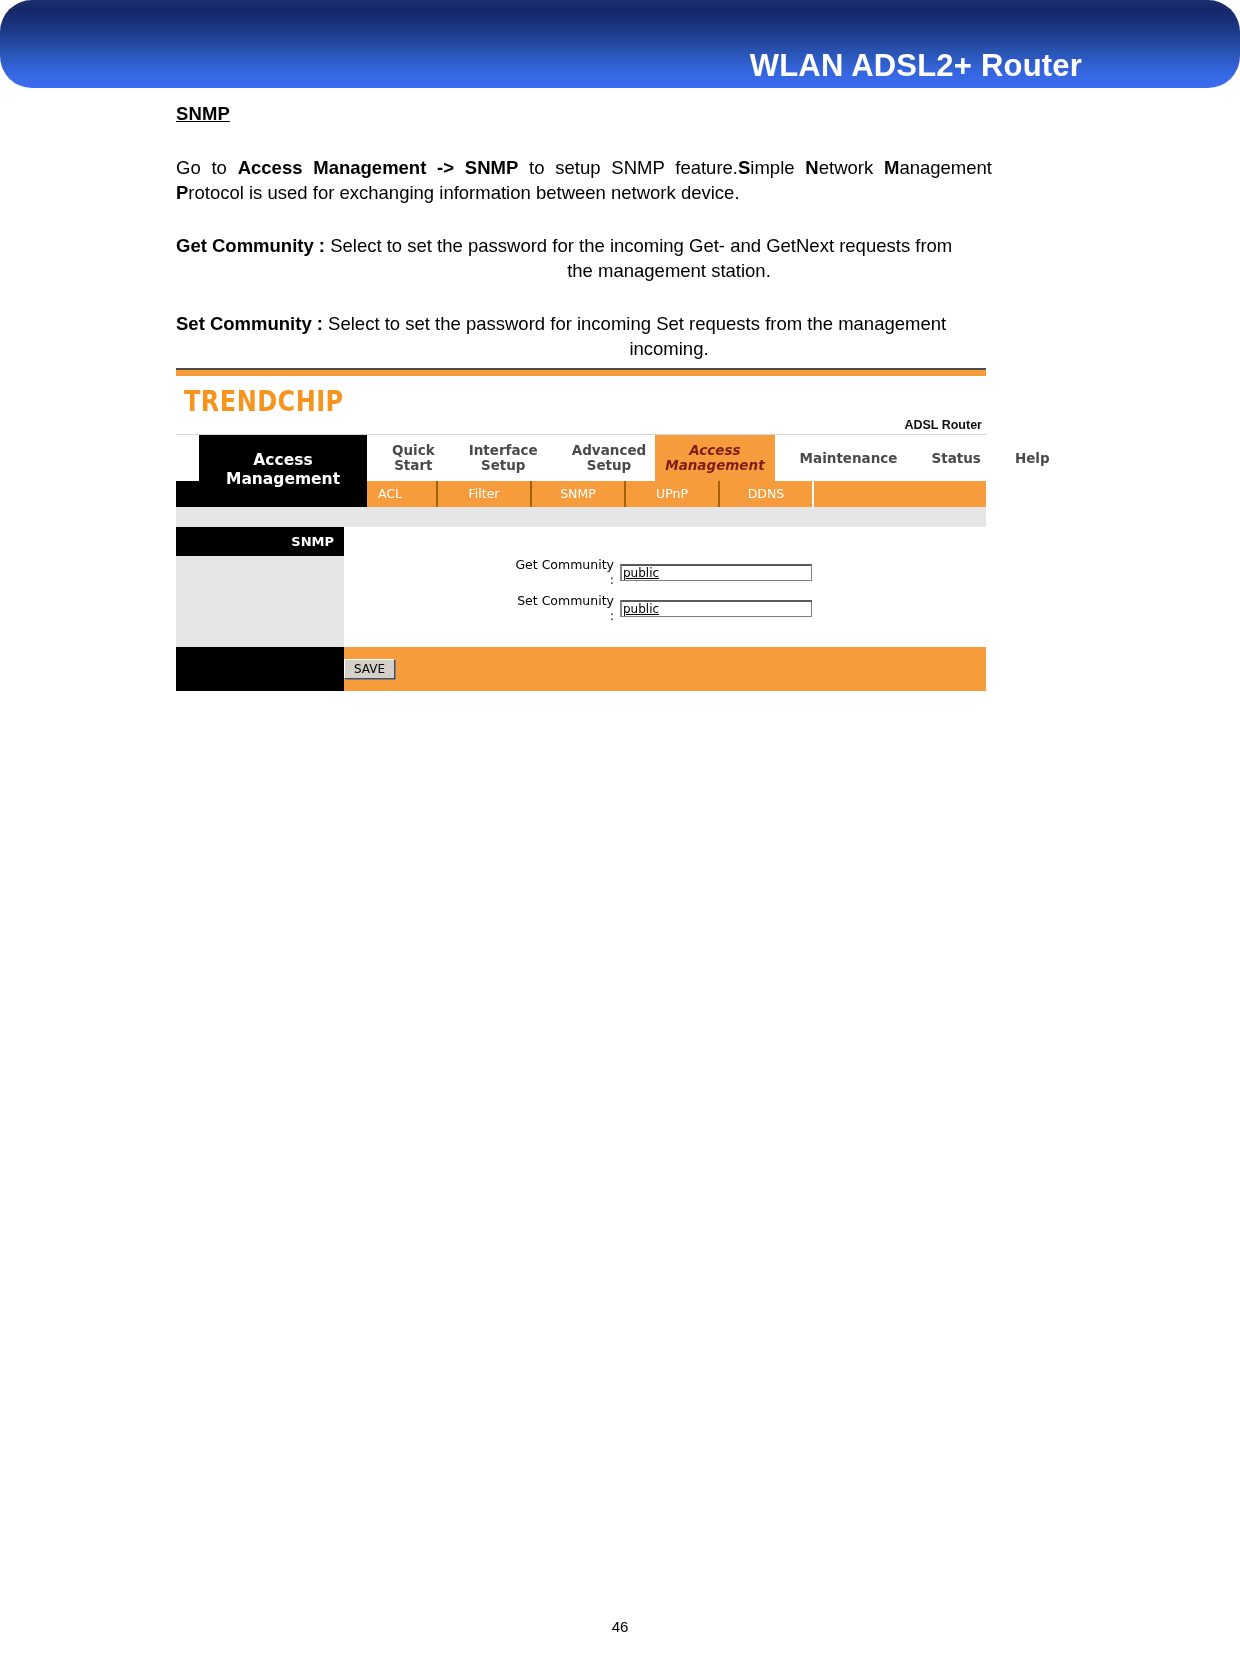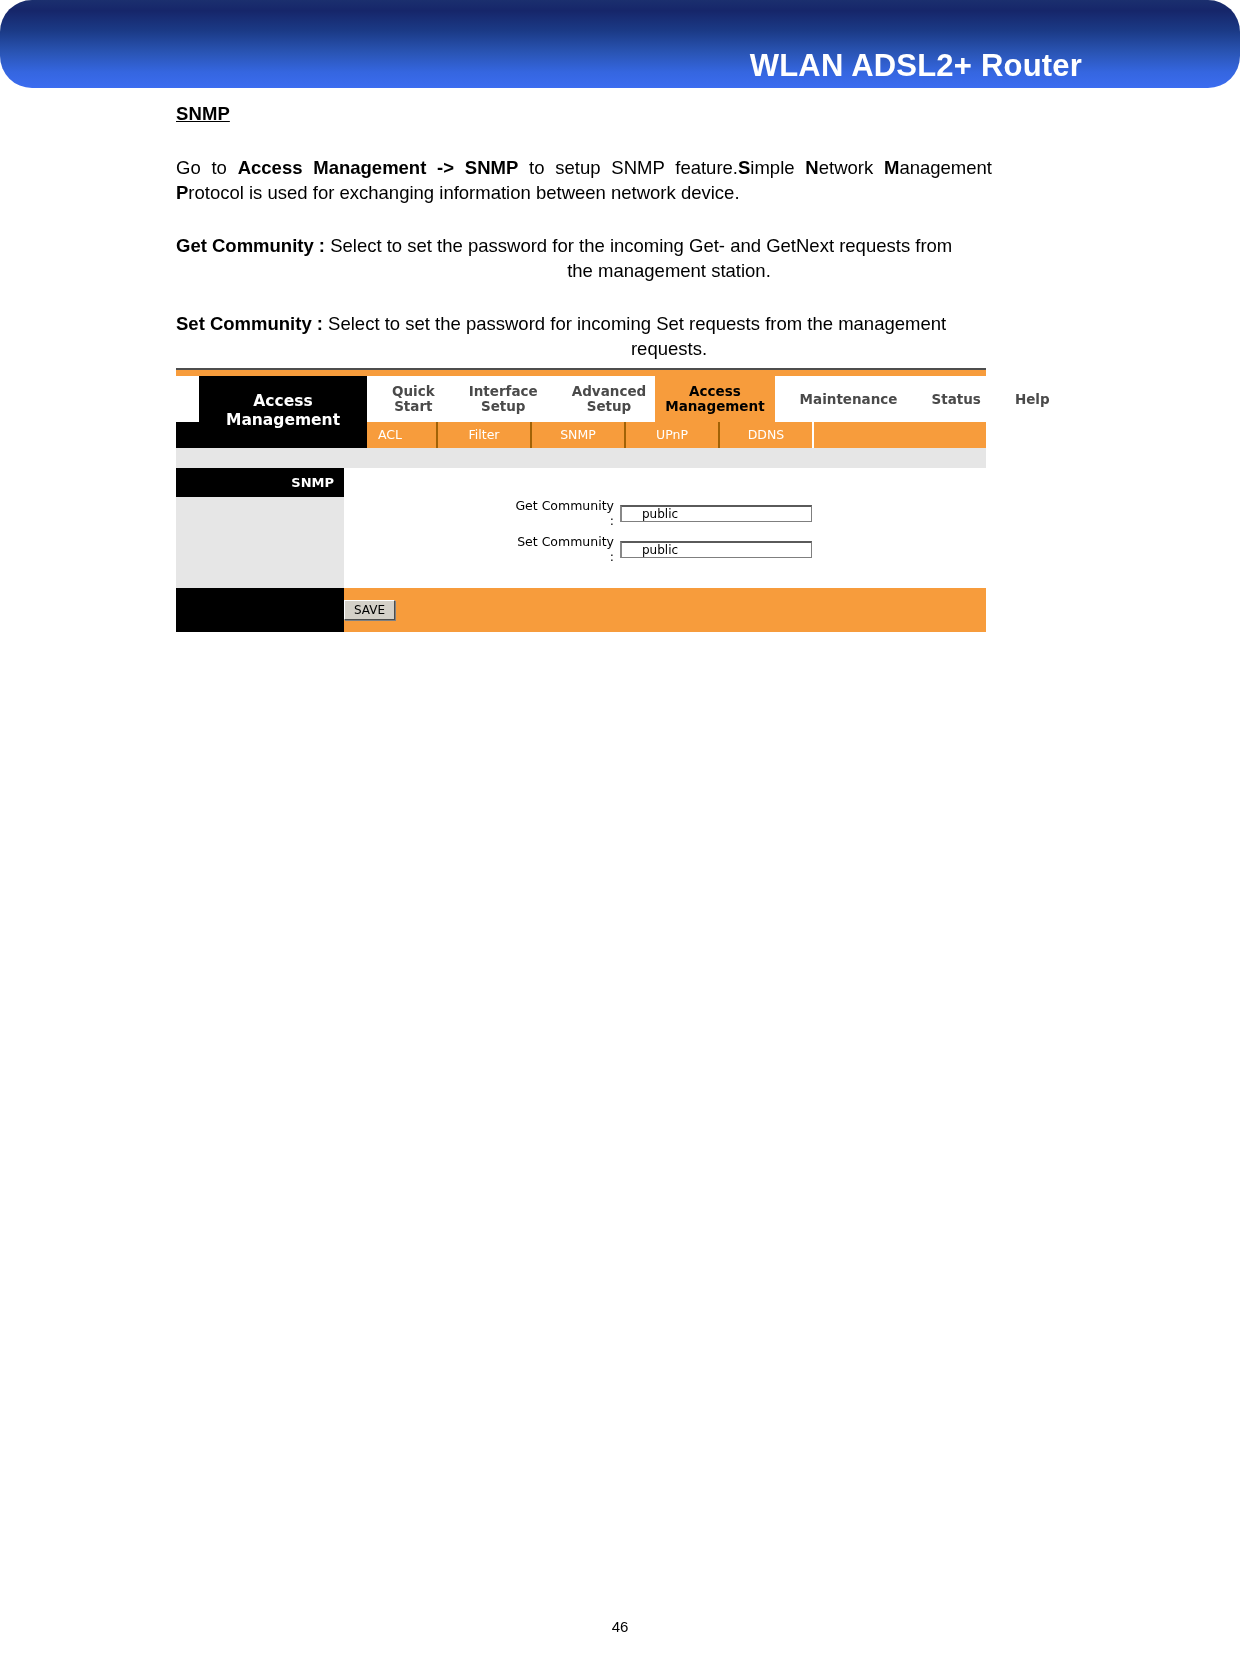--- a/index.html
+++ b/index.html
@@ -168,27 +168,28 @@
     font-weight: bold;
     color: #4a4a4a;
     text-align: center;
     line-height: 15px;
     padding: 6px 9px 6px 25px;
     white-space: pre-line;
     cursor: pointer;
   }
   .rs-tab.active {
     background: #f79c3c;
-    color: #000000;
+    color: #7f1d1d;
     height: 46px;
     box-sizing: border-box;
     display: flex;
     flex-direction: column;
     justify-content: center;
     padding: 0 10px;
+    font-style: italic;
   }
 
   
   .rs-subrow {
     position: relative;
     height: 26px;
     background: #f79c3c;
   }
   .rs-subrow-blackpad {
     position: absolute;
@@ -265,27 +266,28 @@
     width: 104px;
     padding-right: 6px;
     font-family: "DejaVu Sans", sans-serif;
   }
   .rs-input {
     width: 192px;
     height: 17px;
     font-size: 12px;
     font-family: "DejaVu Sans", sans-serif;
     color: #000;
-    padding: 0 20px;
+    padding: 0 1px;
     border: 1px solid #7f7f7f;
     border-top: 2px solid #5a5a5a;
     border-left: 2px solid #888;
     background: #ffffff;
     box-sizing: border-box;
     outline: none;
+    text-decoration: underline;
   }
 
   
   .rs-footer {
     position: relative;
     height: 44px;
     background: #f79c3c;
     display: flex;
     align-items: center;
   }
@@ -344,30 +346,34 @@
 
   <div class="def-block">
     <span class="term">Get Community :</span><span> Select to set the password for the incoming Get- and GetNext requests from</span>
     <span class="cont">the management station.</span>
   </div>
 
   <div class="spacer-28"></div>
 
   <div class="def-block">
     <span class="term">Set Community :</span><span> Select to set the password for incoming Set requests from the management</span>
-    <span class="cont">requests.</span>
+    <span class="cont">incoming.</span>
   </div>
 
 </div>
 
 <div class="router-shot">
 
   <div class="rs-topline"></div>
   <div class="rs-orangebar"></div>
 
+  <div class="rs-logorow">
+    <div class="rs-logo">TRENDCHIP</div>
+    <div class="rs-model">ADSL Router</div>
+  </div>
 
   <div class="rs-navrow">
     <div class="rs-sidehead">Access
 Management</div>
     <div class="rs-tabs">
       <div class="rs-tab">Quick
 Start</div>
       <div class="rs-tab">Interface
 Setup</div>
       <div class="rs-tab">Advanced

